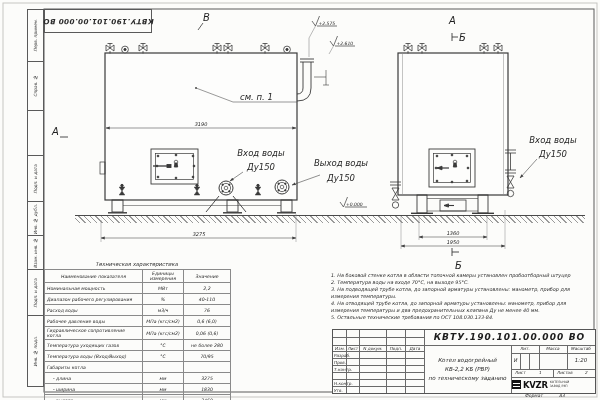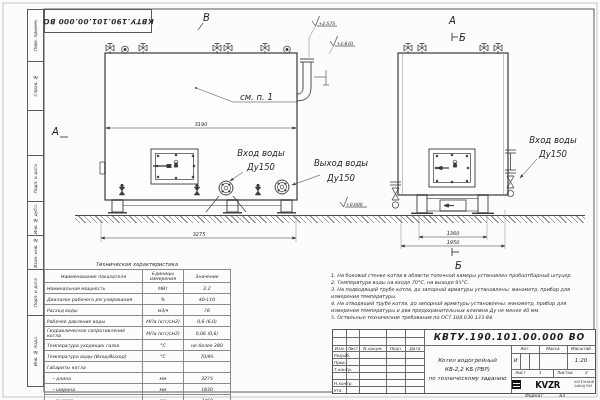--- a/index.html
+++ b/index.html
@@ -41,21 +41,21 @@
       border:1px solid #555;font-style:italic;background:#fcfcfa;}
   .tb .v,.tb .h{position:absolute;background:#6a6a6a;}
   .tb .v{width:1px;} .tb .h{height:1px;}
   .tb .cell{position:absolute;font-size:4.2px;color:#2a2a2a;white-space:nowrap;}
   .tb .num{left:91px;top:2px;width:171px;text-align:center;font-size:9px;font-weight:600;
            letter-spacing:1.1px;color:#1c1c1c;}
   .tb .prod{position:absolute;left:91px;top:15px;width:87px;height:48px;display:flex;
             flex-direction:column;align-items:center;justify-content:center;gap:3px;
             font-size:5.6px;color:#2a2a2a;text-align:center;}
   .tb .logo{position:absolute;left:179px;top:47px;width:82px;height:15px;display:flex;
-            align-items:center;justify-content:space-between;gap:2px;font-style:normal;}
+            align-items:center;justify-content:flex-start;gap:2px;font-style:normal;}
   .tb .logo-mark{width:9px;height:9px;background:repeating-linear-gradient(180deg,#111 0 2px,#fcfcfa 2px 3px);
                  border:1px solid #111;box-sizing:border-box;}
   .tb .logo-word{font-size:8.5px;font-weight:800;letter-spacing:-.3px;color:#111;}
   .tb .logo-cap{display:flex;flex-direction:column;font-size:3px;line-height:1.2;color:#333;}
 
   .fmt{position:absolute;left:498px;top:393px;width:94px;display:flex;gap:16px;
        justify-content:center;font-size:4.5px;font-style:italic;color:#333;}
 </style>
 </head>
 <body>

